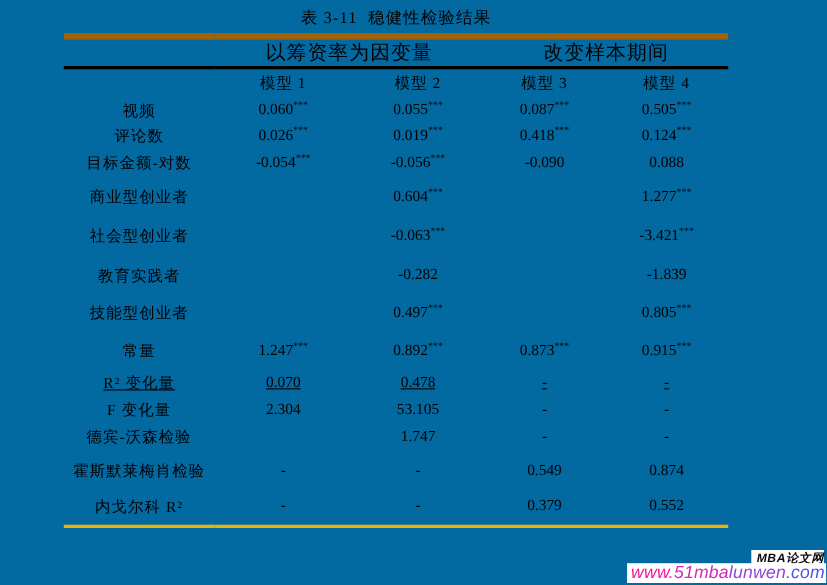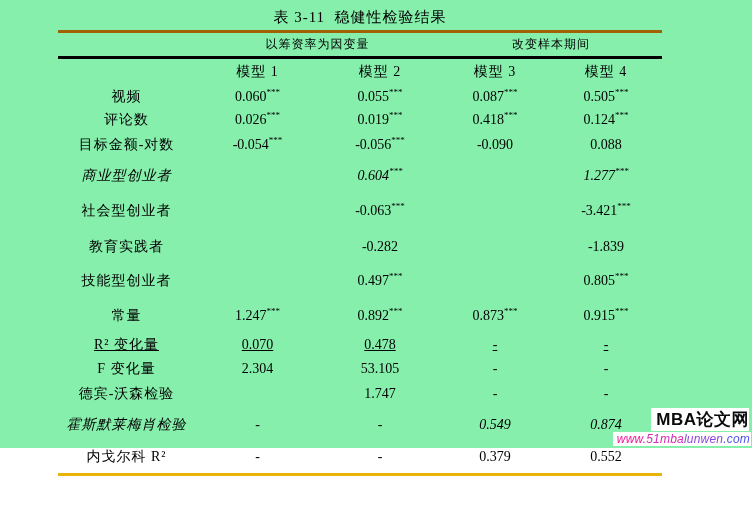--- a/index.html
+++ b/index.html
@@ -11,22 +11,22 @@
     width: 752px;
     height: 532px;
     font-family: "Liberation Serif", "DejaVu Serif", serif;
     color: #000;
     position: relative;
     overflow: hidden;
   }
   .sheet {
     position: relative;
     width: 752px;
-    height: 448px;
-    background: #86efac;
+    height: 532px;
+    background: #0369a1;
   }
   .tablewrap {
     position: absolute;
     left: 58px;
     top: 4px;
     width: 604px;
   }
   .title {
     text-align: center;
     font-size: 15px;
@@ -42,24 +42,24 @@
   }
   th, td {
     font-weight: normal;
     text-align: center;
     vertical-align: middle;
     padding: 0;
     font-size: 14px;
     white-space: nowrap;
   }
   thead tr.group th {
-    border-top: 3px solid #a16207;
+    border-top: 6px solid #a16207;
     border-bottom: 3px solid #000;
     height: 23px;
-    font-size: 12px;
+    font-size: 18px;
     letter-spacing: 1px;
   }
   thead tr.models th {
     height: 26px;
     font-size: 14px;
     letter-spacing: 1px;
   }
   tbody th {
     letter-spacing: 1px;
   }
@@ -72,35 +72,36 @@
     letter-spacing: 0;
     line-height: 0;
     vertical-align: super;
   }
   .wm-name {
     position: absolute;
     right: 3px;
     bottom: 17px;
     font-family: "Liberation Sans", "DejaVu Sans", sans-serif;
     font-weight: bold;
-    font-size: 17px;
+    font-style: italic;
+    font-size: 11px;
     color: #0a0a0a;
     background: #fff;
     padding-left: 5px;
     z-index: 3;
     letter-spacing: 0.5px;
     margin-top: 38px;
   }
   .wm-url {
     position: absolute;
     right: 1px;
     bottom: 2px;
     font-family: "Liberation Sans", "DejaVu Sans", sans-serif;
     font-style: italic;
-    font-size: 12px;
+    font-size: 16px;
     background: #fff;
     padding: 0 1px 0 4px;
     z-index: 3;
     letter-spacing: 0.2px;
   }
 </style>
 </head>
 <body>
 
 <div class="sheet">
@@ -143,21 +144,21 @@
             <td>0.418<sup class="sig">***</sup></td>
             <td>0.124<sup class="sig">***</sup></td>
           </tr>
           <tr style="height: 28px; font-family: Liberation Serif, serif;">
             <th>目标金额-对数</th>
             <td>-0.054<sup class="sig">***</sup></td>
             <td>-0.056<sup class="sig">***</sup></td>
             <td>-0.090</td>
             <td>0.088</td>
           </tr>
-          <tr style="height: 34px; font-style: italic;">
+          <tr style="height: 34px;">
             <th>商业型创业者</th>
             <td></td>
             <td>0.604<sup class="sig">***</sup></td>
             <td></td>
             <td>1.277<sup class="sig">***</sup></td>
           </tr>
           <tr style="height: 36px;">
             <th>社会型创业者</th>
             <td></td>
             <td>-0.063<sup class="sig">***</sup></td>
@@ -199,21 +200,21 @@
             <td>-</td>
             <td>-</td>
           </tr>
           <tr style="height: 28px;">
             <th>德宾-沃森检验</th>
             <td></td>
             <td>1.747</td>
             <td>-</td>
             <td>-</td>
           </tr>
-          <tr style="height: 34px; font-style: italic;">
+          <tr style="height: 34px;">
             <th>霍斯默莱梅肖检验</th>
             <td>-</td>
             <td>-</td>
             <td>0.549</td>
             <td>0.874</td>
           </tr>
           <tr class="last" style="height: 32px;">
             <th>内戈尔科 R²</th>
             <td>-</td>
             <td>-</td>

